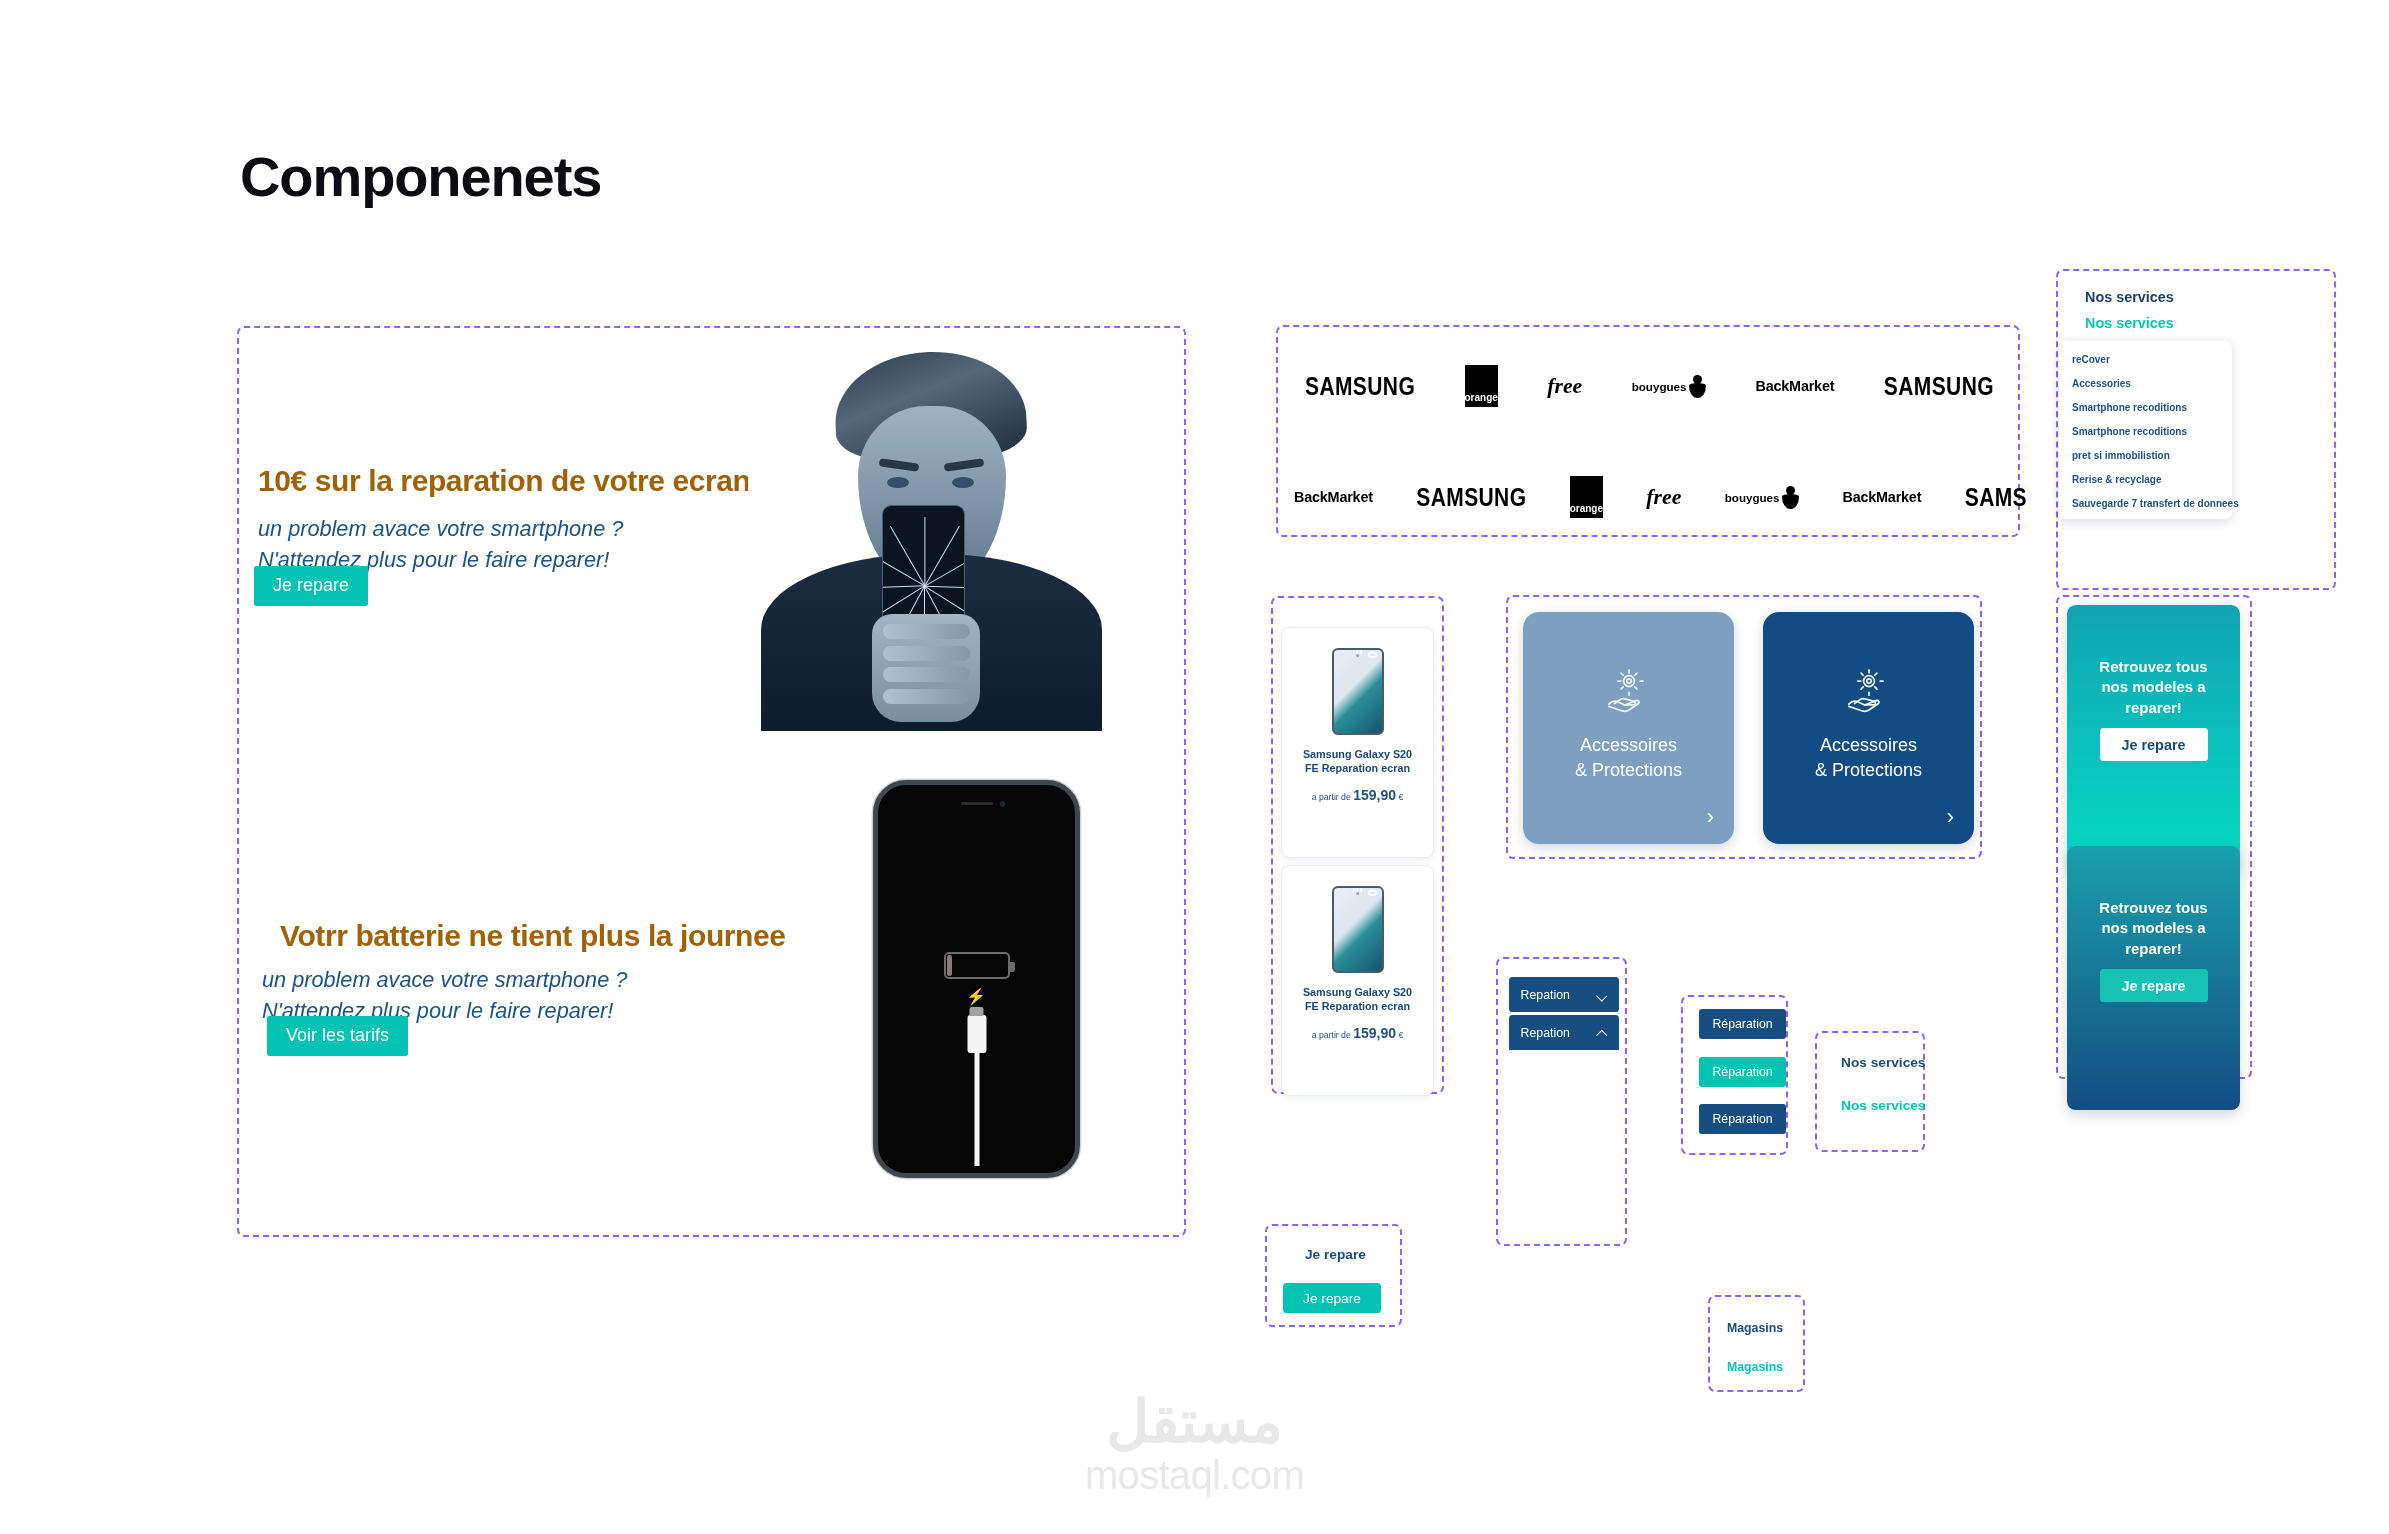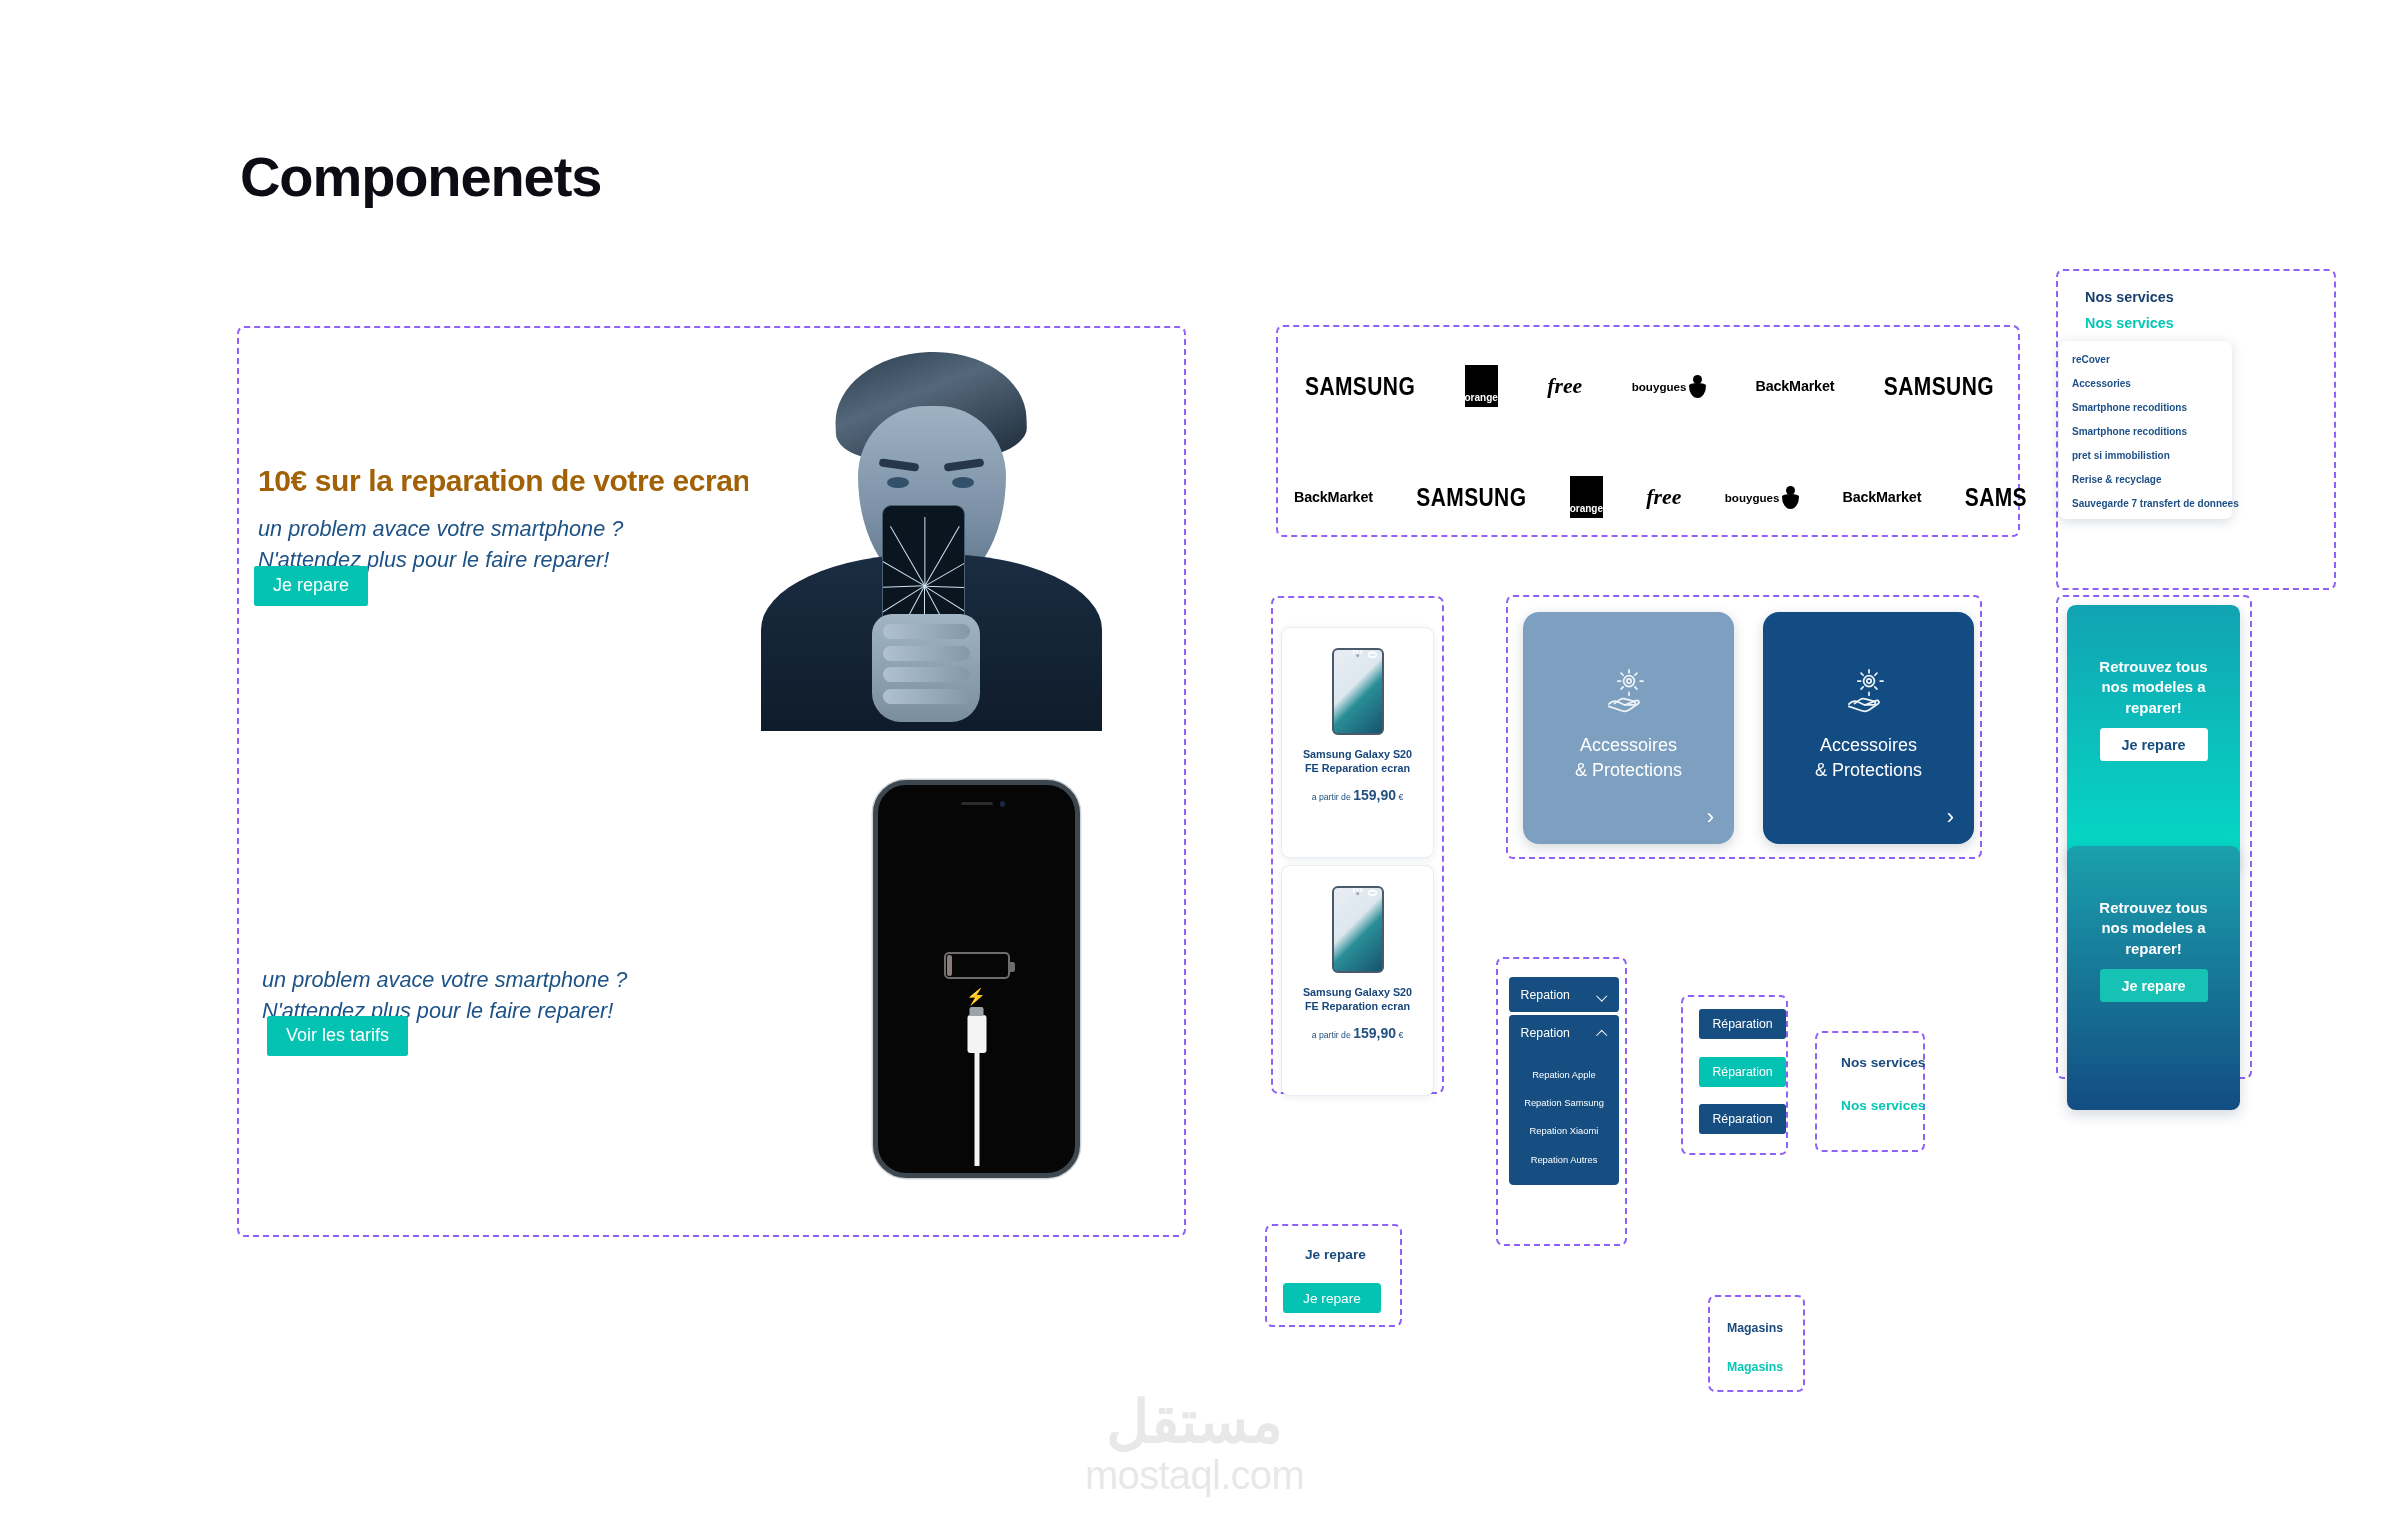--- a/index.html
+++ b/index.html
@@ -278,20 +278,21 @@
 
   <div class="frame" id="hero-frame"></div>
 
   <div class="hero-title" id="hero1-title">10€ sur la reparation de votre ecran</div>
   <div class="hero-sub" id="hero1-sub">
     <span>un problem avace votre smartphone ?</span><br>
     <span>N'attendez  plus pour le faire reparer!</span>
   </div>
   <button class="btn-teal" id="hero1-btn">Je repare</button>
 
+  <div class="hero-title" id="hero2-title">Votrr batterie ne tient plus la journee</div>
   <div class="hero-sub" id="hero2-sub">
     <span>un problem avace votre smartphone ?</span><br>
     <span>N'attendez  plus pour le faire reparer!</span>
   </div>
   <button class="btn-teal" id="hero2-btn">Voir les tarifs</button>
 
   <div class="hero-photo">
     <div class="hp-bg"></div>
     <div class="hp-hair"></div>
     <div class="hp-face"></div>
@@ -445,26 +446,20 @@
   <div class="dd-head" id="dd-head-1">
     <span>Repation</span>
     <span class="chev"></span>
   </div>
 
   <div class="dd-head" id="dd-head-2">
     <span>Repation</span>
     <span class="chev up"></span>
   </div>
 
-  <div class="dd-list">
-    <div class="dd-opt">Repation Apple</div>
-    <div class="dd-opt">Repation Samsung</div>
-    <div class="dd-opt">Repation Xiaomi</div>
-    <div class="dd-opt">Repation Autres</div>
-  </div>
 
   <div class="frame" id="rep-frame"></div>
   <button class="rep-btn" id="rep-btn-1">Réparation</button>
   <button class="rep-btn" id="rep-btn-2">Réparation</button>
   <button class="rep-btn" id="rep-btn-3">Réparation</button>
 
   <div class="frame" id="nsvc-frame"></div>
   <div class="nsvc-txt" id="nsvc-1">Nos services</div>
   <div class="nsvc-txt" id="nsvc-2">Nos services</div>
 

